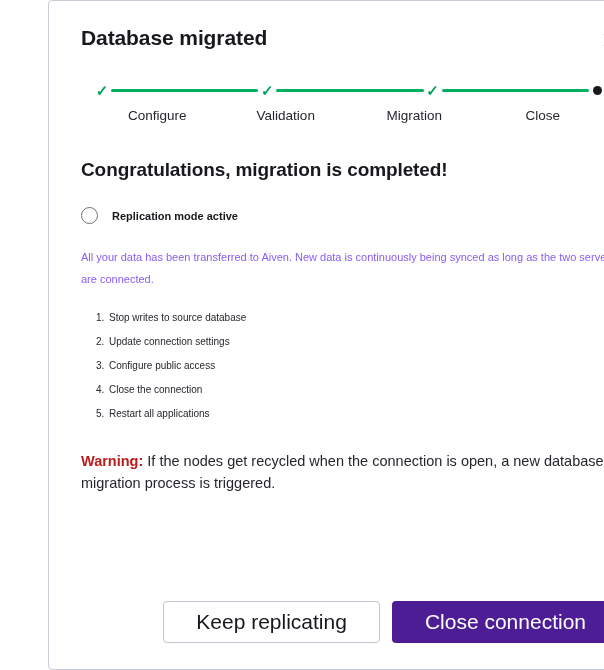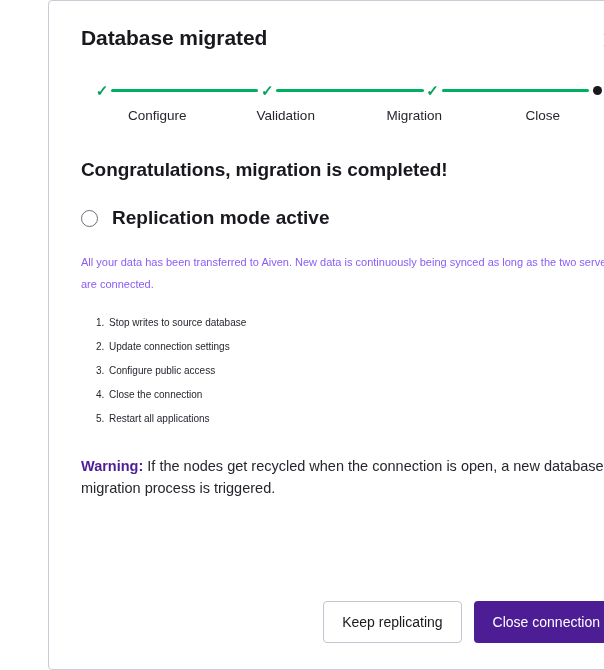--- a/index.html
+++ b/index.html
@@ -117,21 +117,21 @@
     width: 17px;
     height: 17px;
     border-radius: 50%;
     border: 1.5px solid #6e6e7a;
     background: #fff;
     box-sizing: border-box;
     flex: 0 0 auto;
     cursor: pointer;
   }
   .radio-label {
-    font-size: 19px;
+    font-size: 11px;
     font-weight: bold;
     color: #18181f;
   }
   .body-text {
     margin-top: 22px;
     font-size: 11px;
     line-height: 22px;
     color: #8b5cf6;
   }
   .next-steps-title {
@@ -150,34 +150,34 @@
   ol.steps li {
     padding-left: 2px;
   }
   .warning {
     margin-top: 24px;
     font-size: 14.5px;
     line-height: 22px;
     color: #26262e;
   }
   .warning b {
-    color: #4c1d95;
+    color: #b91c1c;
   }
   .actions {
     position: absolute;
     right: 32px;
     bottom: 26px;
     display: flex;
     gap: 12px;
   }
   .btn {
     font-family: "Liberation Sans", sans-serif;
-    font-size: 14px;
+    font-size: 21px;
     border-radius: 4px;
-    padding: 11px 18px;
+    padding: 11px 32px;
     cursor: pointer;
     border: 1px solid transparent;
     line-height: 18px;
   }
   .btn-secondary {
     background: #ffffff;
     border-color: #c3c5d0;
     color: #18181f;
   }
   .btn-danger {

